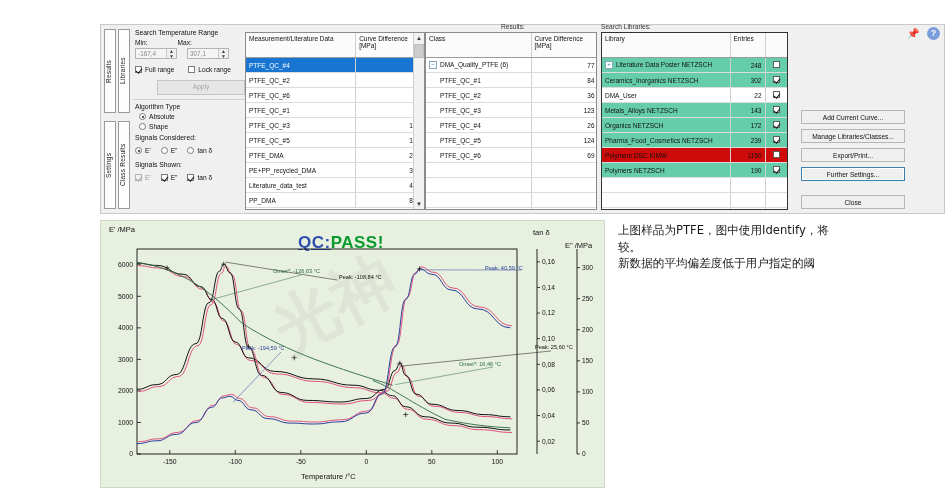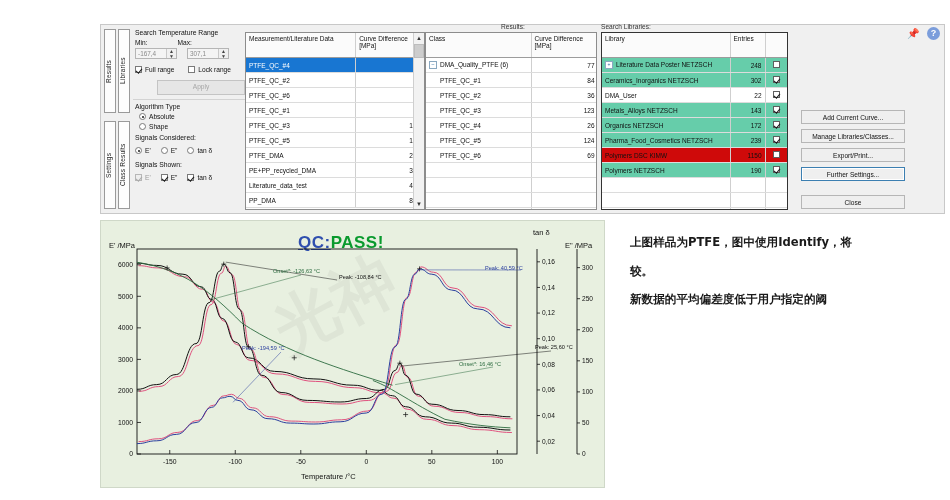--- a/index.html
+++ b/index.html
@@ -120,21 +120,21 @@
   .anno.blk{color:#111;}
   .wm{position:absolute;font-size:64px;color:rgba(120,120,120,.09);font-weight:bold;
       transform:rotate(-28deg);pointer-events:none;}
 
   
   #note{
     position:absolute;left:618px;top:222px;width:322px;
     font-family:"DejaVu Sans","Liberation Sans",sans-serif;
     font-size:11.6px;line-height:16.6px;color:#1a1a1a;
   }
-  #note p{margin:12px;font-weight:bold;}
+  #note p{margin:0;}
   #note .just{text-align:justify;text-justify:inter-character;}
   #note i{font-style:italic;}
 </style>
 </head>
 <body>
 
 <div id="dialog">
 
   <div class="titlebar-icons">
     <div class="ti pin-ic">📌</div>
@@ -436,21 +436,21 @@
 </div>
 
 <div id="chartcard">
 
   <div class="wm" style="left:170px;top:40px;">光神</div>
 
   <div class="qctitle">
     <span class="qc-a">QC:</span><span class="qc-b">PASS!</span>
   </div>
 
-  <div class="axtitle" style="left:8px;top:20px;">E' /MPa</div>
+  <div class="axtitle" style="left:8px;top:4px;">E' /MPa</div>
   <div class="axtitle" style="left:432px;top:7px;">tan δ</div>
   <div class="axtitle" style="left:464px;top:20px;">E" /MPa</div>
   <div class="axtitle" style="left:200px;top:251px;">Temperature /°C</div>
 
   <svg id="plot" width="505" height="268" viewBox="0 0 505 268" style="position:absolute;left:0;top:0;">
 
     <rect x="36" y="28" width="380" height="205" fill="none" stroke="#111" stroke-width="0.9"></rect>
     <g id="ticks-left">
         <line x1="36" y1="233" x2="40" y2="233" stroke="#111" stroke-width="0.8"></line>
         <text x="32" y="235.4" text-anchor="end" font-size="6.8" fill="#111" font-family="Liberation Sans, sans-serif">0</text>

